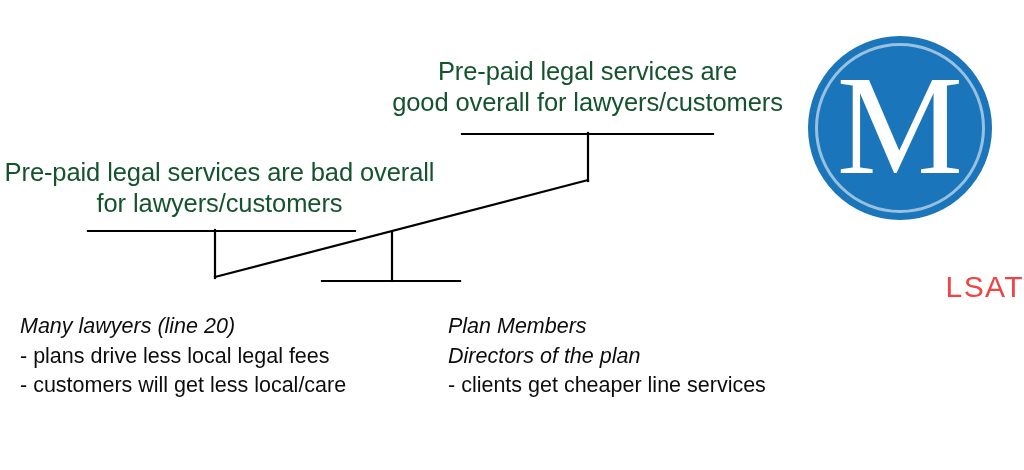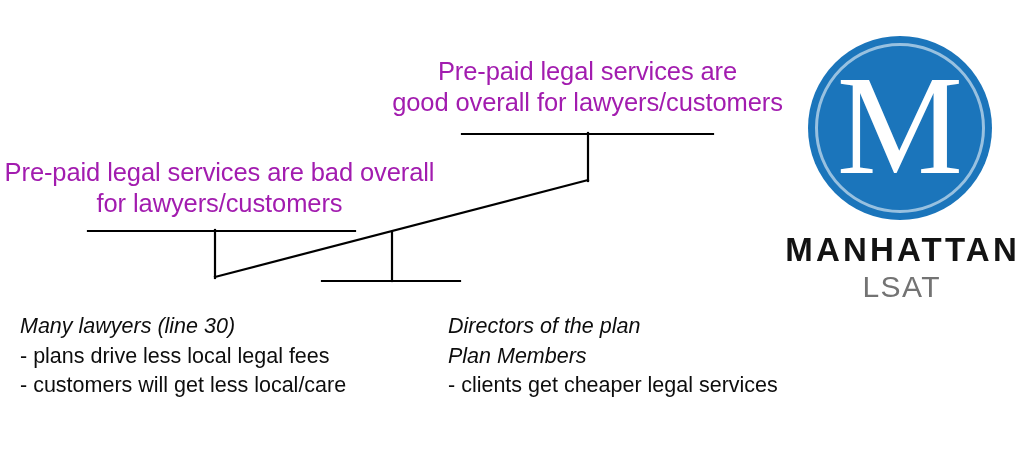--- a/index.html
+++ b/index.html
@@ -34,21 +34,21 @@
   }
 
   
   .balance-label {
     position: absolute;
     font-size: 25.5px;
     line-height: 31px;
     letter-spacing: -0.1px;
     text-align: center;
     white-space: pre-line;
-    color: #a21caf;
+    color: #14532d;
   }
   #label-good {
     left: 370px;
     top: 56px;
     width: 435px;
   }
   #label-bad {
     left: -2px;
     top: 157px;
     width: 443px;
@@ -130,25 +130,25 @@
     letter-spacing: 3.2px;
     font-weight: 600;
     color: #131313;
     text-indent: 3.2px;
   }
   #logo-subwordmark {
     position: absolute;
     left: 0;
     top: 234px;
     width: 246px;
-    text-align: center;
+    text-align: right;
     font-size: 30px;
     line-height: 33px;
     letter-spacing: 1.4px;
-    color: #737373;
+    color: #ef4444;
     text-indent: 1.4px;
   }
 </style>
 </head>
 <body>
 
 <div class="canvas">
 
   <svg id="seesaw-svg" viewBox="0 0 1024 470">
     <g fill="none" stroke="#000000" stroke-width="2.2" stroke-linecap="square">
@@ -169,34 +169,33 @@
     </g>
   </svg>
 
   <div id="label-good" class="balance-label">Pre-paid legal services are
 good overall for lawyers/customers</div>
 
   <div id="label-bad" class="balance-label">Pre-paid legal services are bad overall
 for lawyers/customers</div>
 
   <div id="arg-col-left" class="arg-col">
-    <div class="arg-speaker">Many lawyers (line 30)</div>
+    <div class="arg-speaker">Many lawyers (line 20)</div>
     <div class="arg-point">- plans drive less local legal fees</div>
     <div class="arg-point">- customers will get less local/care</div>
   </div>
 
   <div id="arg-col-right" class="arg-col">
+    <div class="arg-speaker">Plan Members</div>
     <div class="arg-speaker">Directors of the plan</div>
-    <div class="arg-speaker">Plan Members</div>
-    <div class="arg-point">- clients get cheaper legal services</div>
+    <div class="arg-point">- clients get cheaper line services</div>
   </div>
 
   <div id="logo">
     <div id="logo-mark">
       <div id="logo-circle"></div>
       <div id="logo-inner-ring"></div>
       <div id="logo-m">M</div>
     </div>
-    <div id="logo-wordmark">MANHATTAN</div>
     <div id="logo-subwordmark">LSAT</div>
   </div>
 
 </div>
 
 </body></html>

